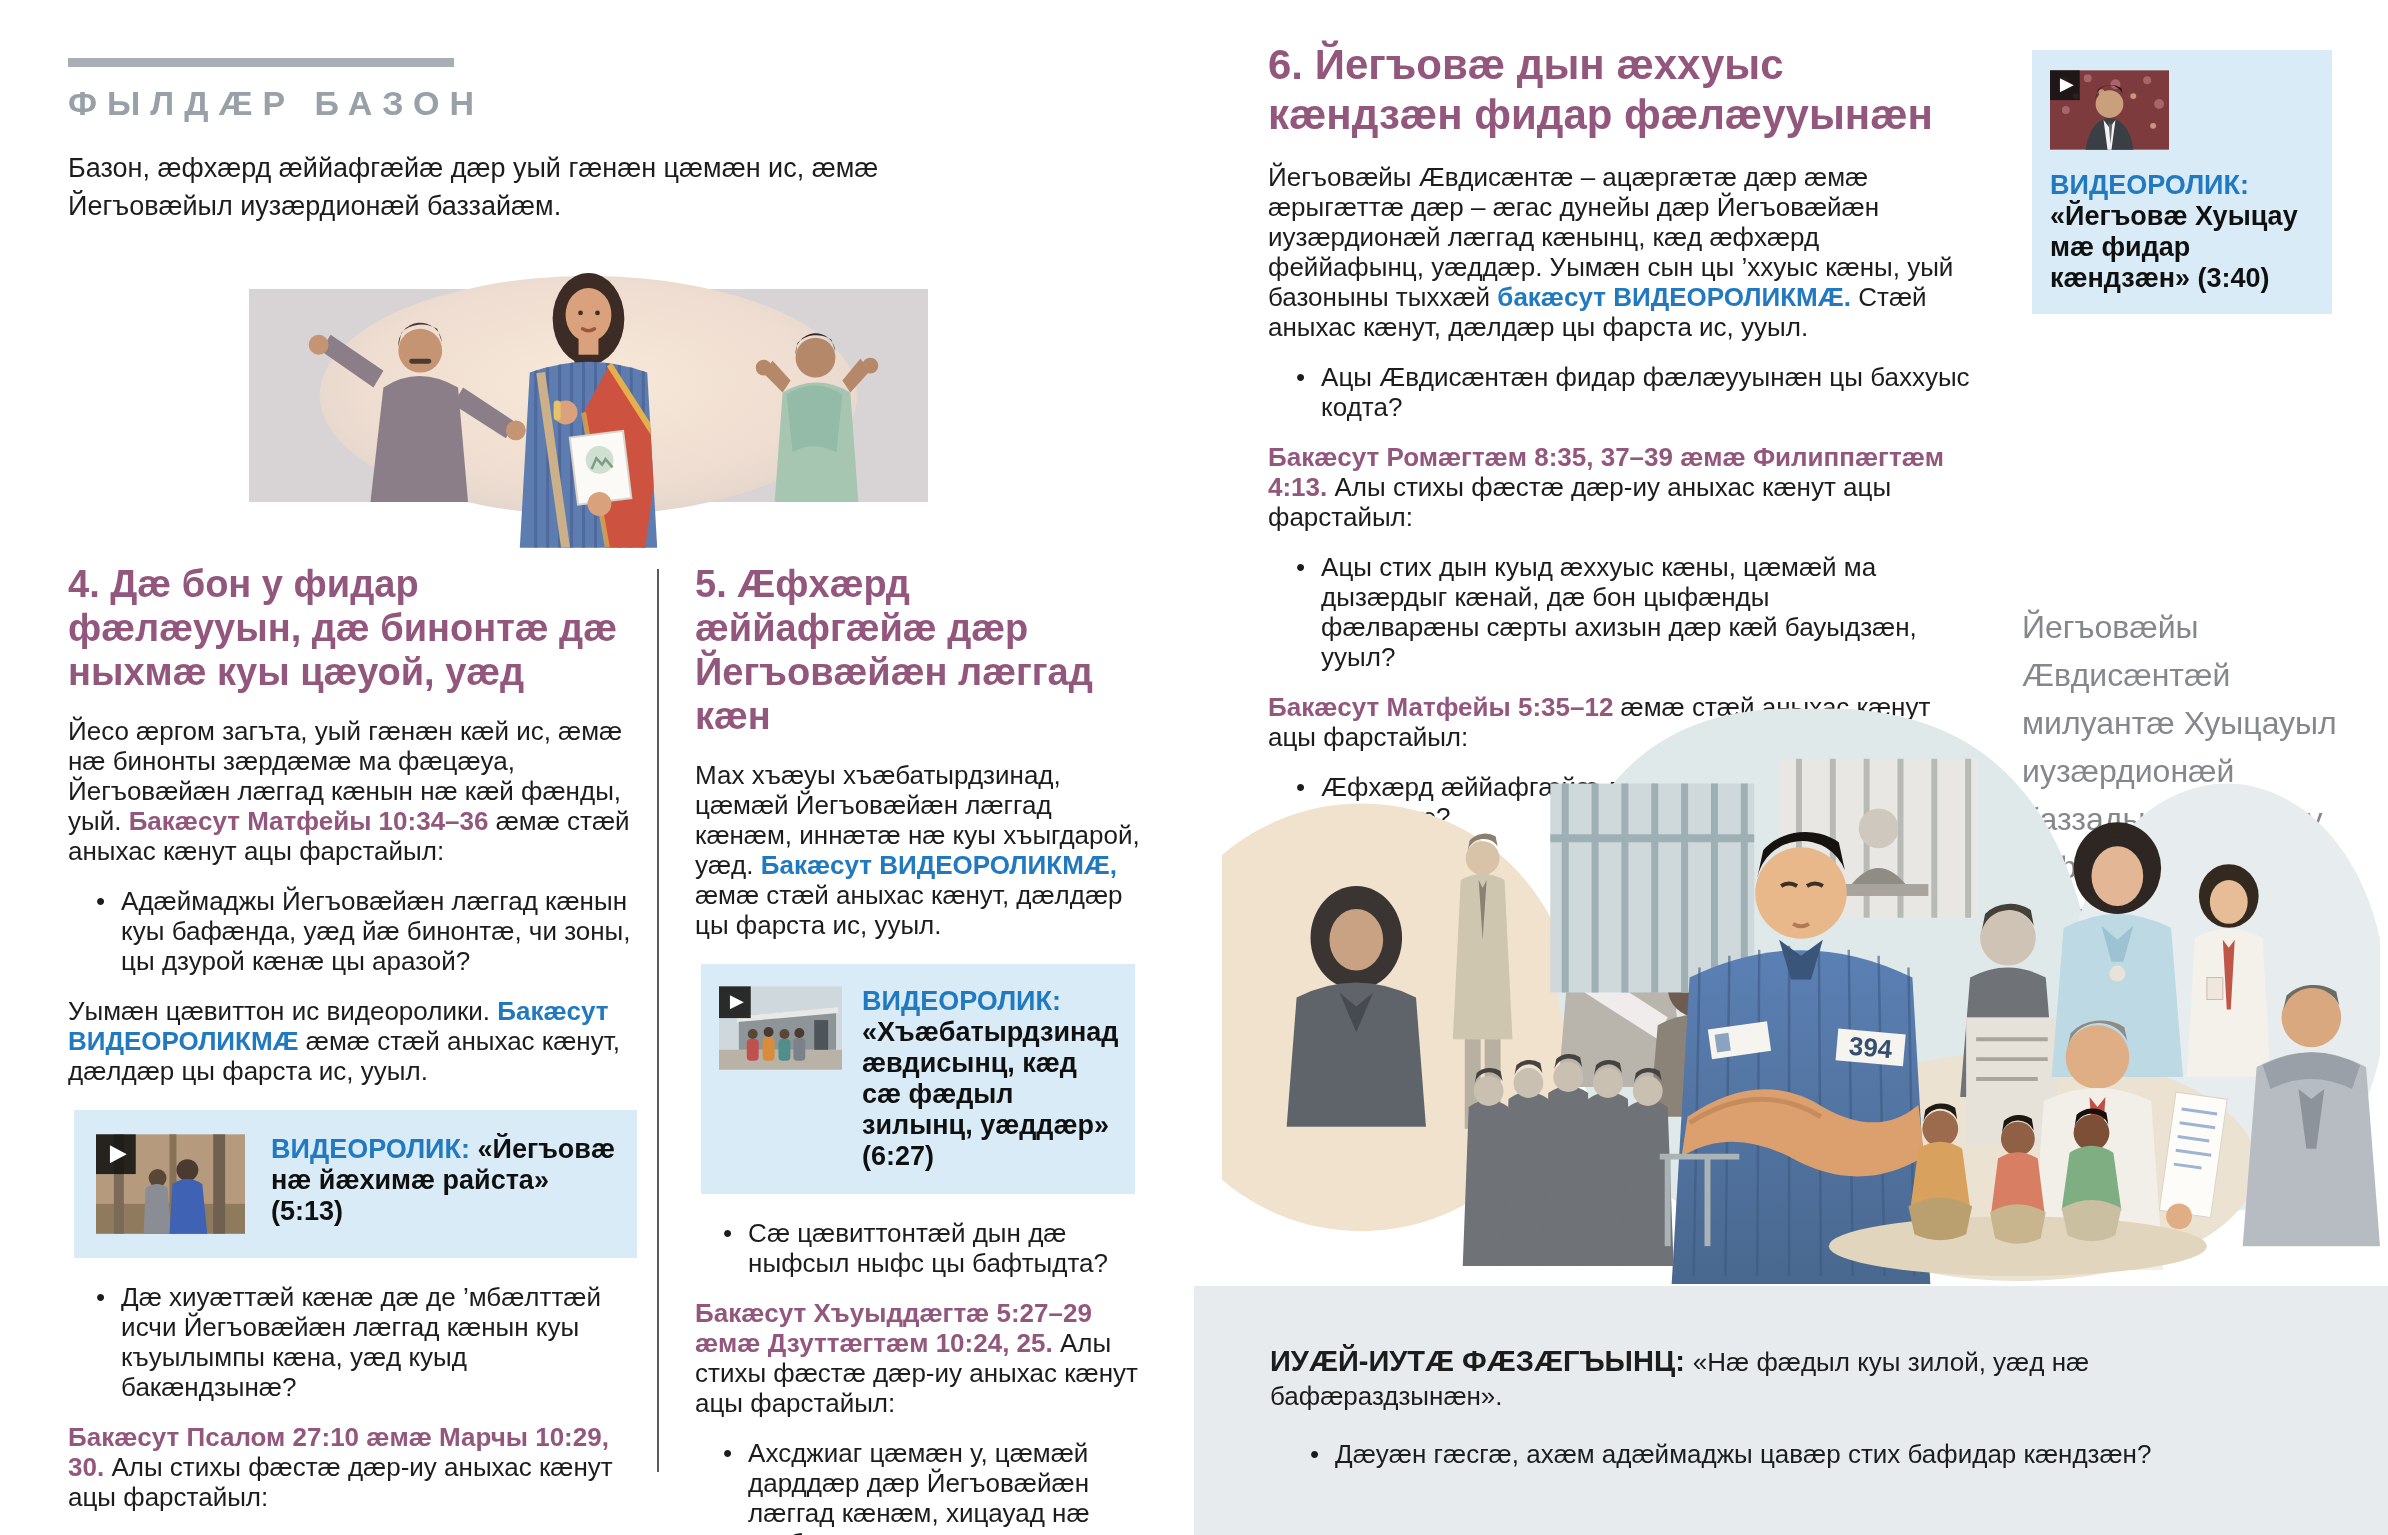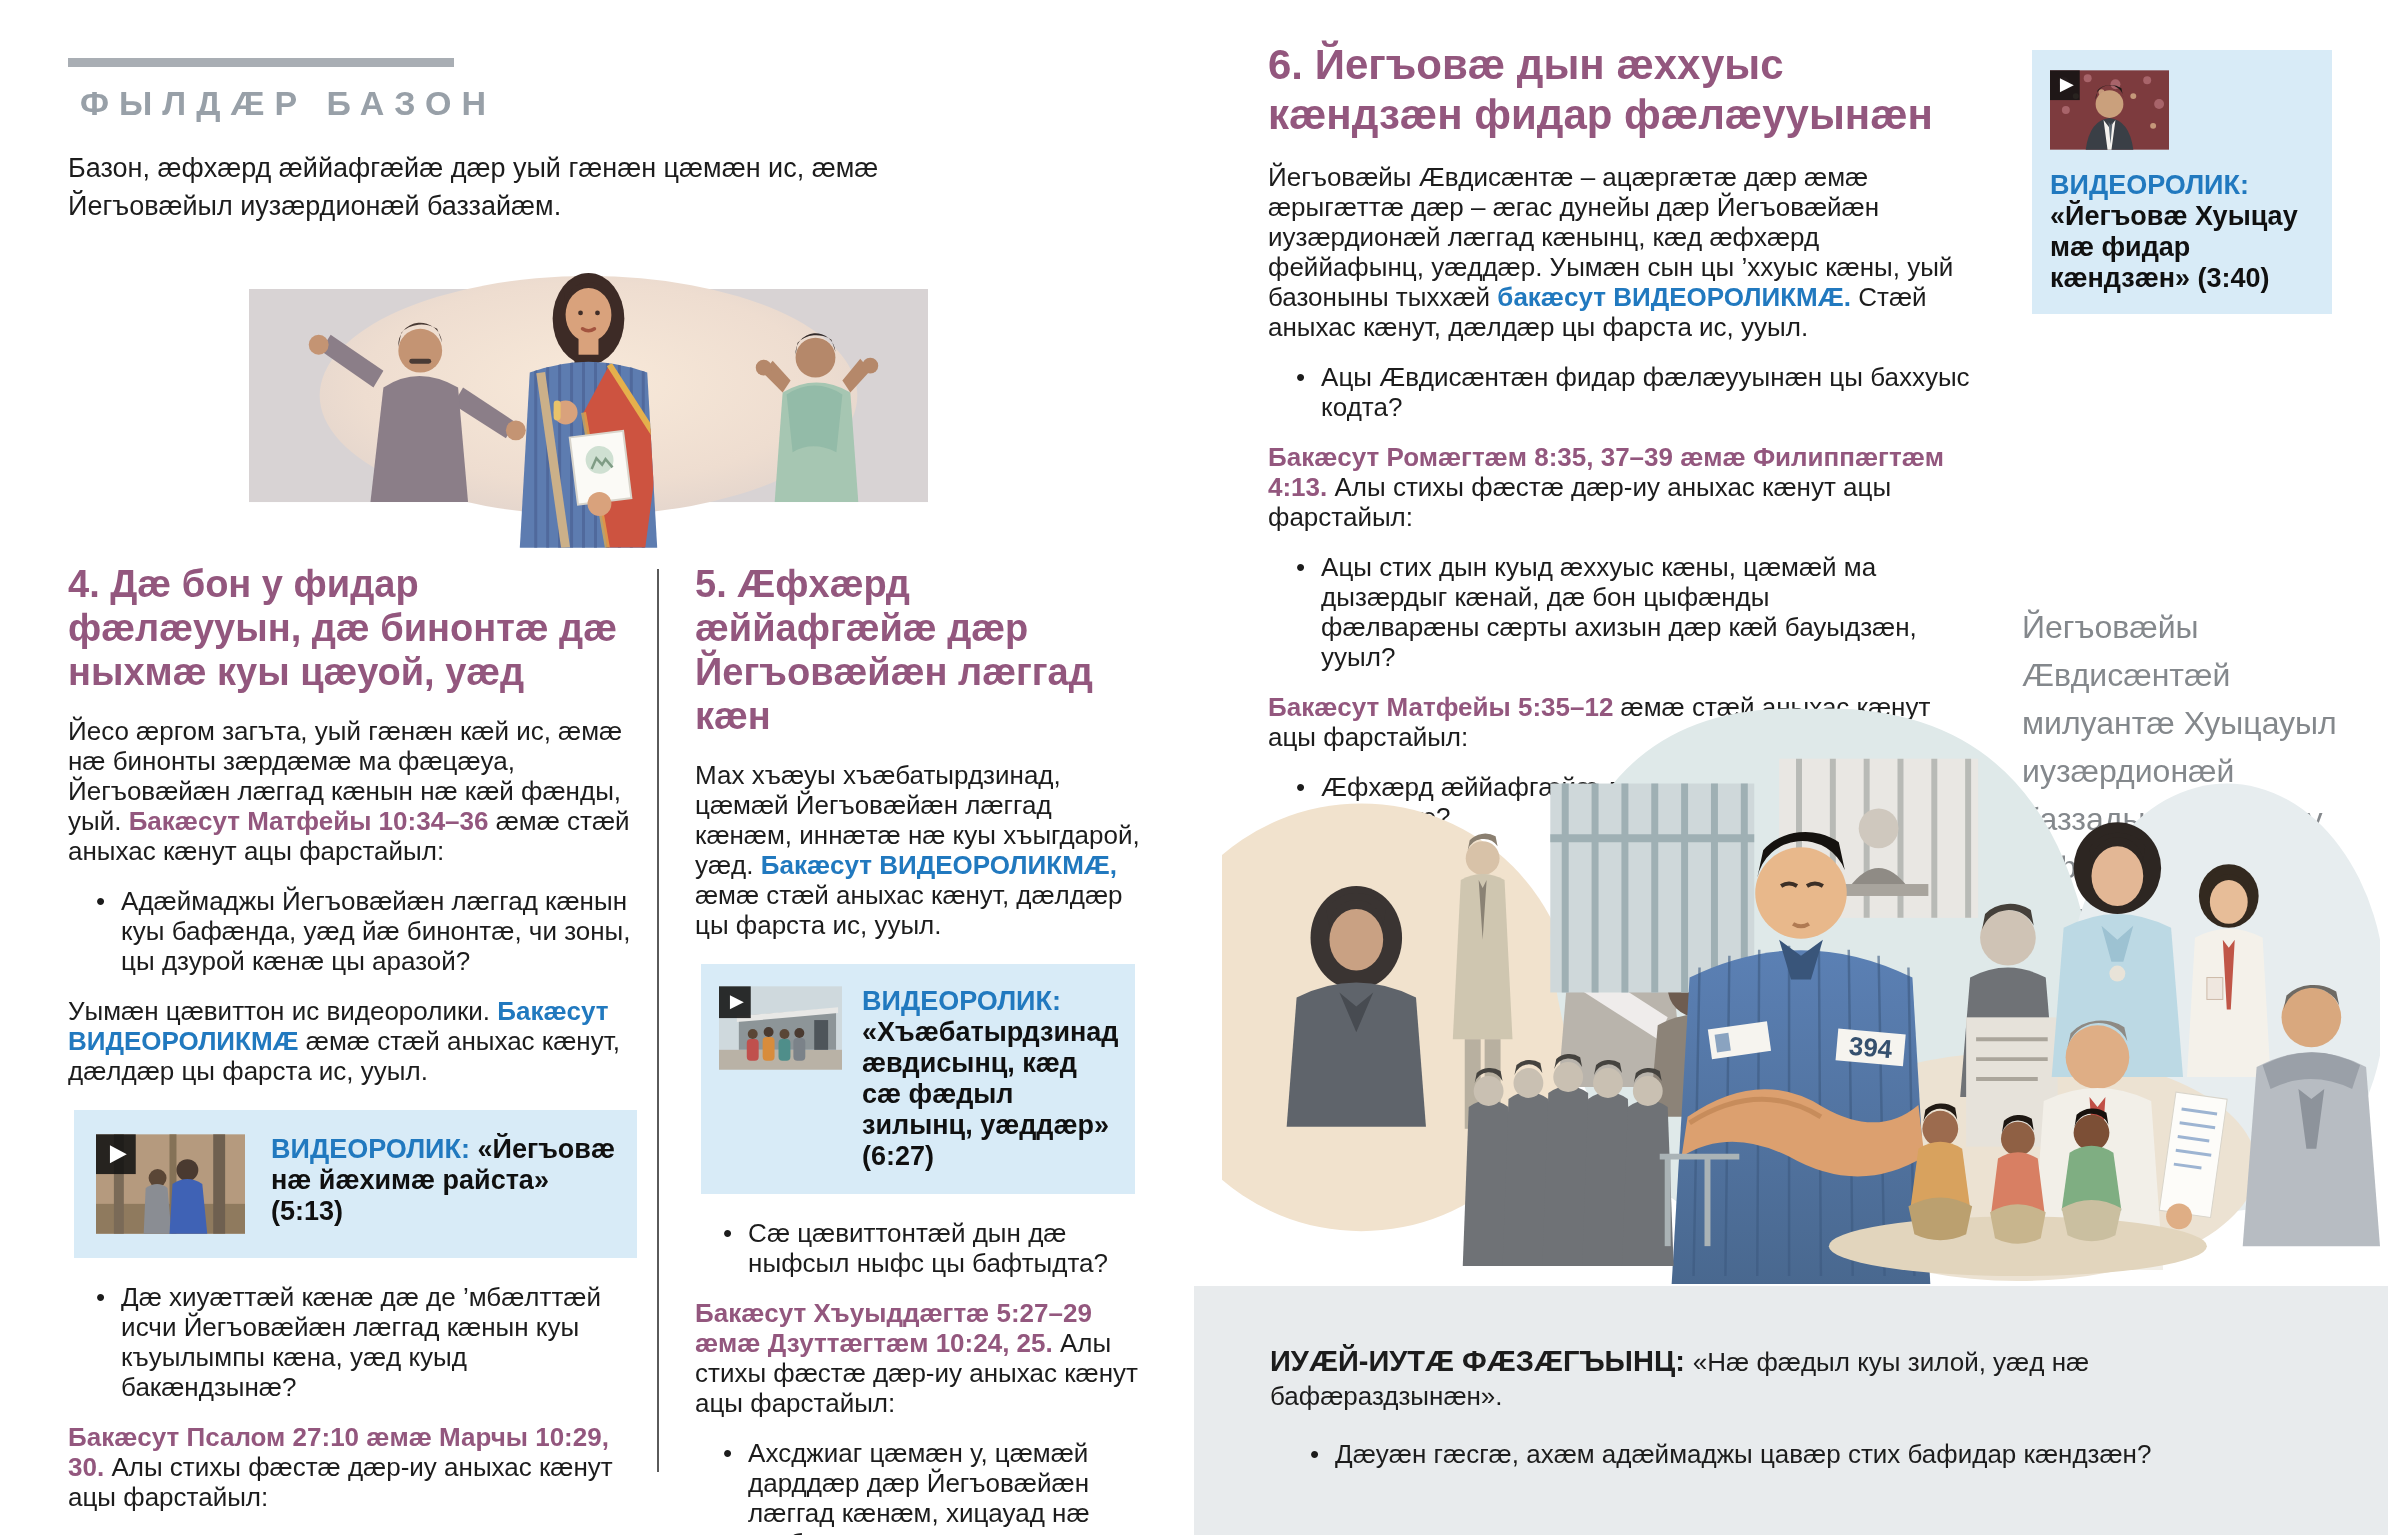--- a/index.html
+++ b/index.html
@@ -33,21 +33,21 @@
   .caption{font-size:32px;line-height:48px;color:var(--caption-gray)}
   .notebox{background:var(--note-bg)}
   .note-line{font-size:26px;line-height:34px}
   .note-line .seg-b{font-size:29px}
   svg{display:block}
 </style>
 </head>
 <body>
 
 <div class="abs kicker-bar" style="left:68px;top:58px;width:386px"></div>
-<div class="abs kicker" style="left:80px;top:84px">ФЫЛДÆР БАЗОН</div>
+<div class="abs kicker" style="left:68px;top:84px">ФЫЛДÆР БАЗОН</div>
 
 <div class="abs" style="left:68px;top:149px;width:826px;font-size:27px;line-height:38px">Базон, æфхæрд æййафгæйæ дæр уый гæнæн цæмæн ис, æмæ Йегъовæйыл иузæрдионæй баззайæм.</div>
 
 <div class="abs" style="left:249px;top:253px;width:679px;height:295px">
   <svg width="679" height="295" viewBox="0 0 682 296">
     <defs>
       <radialGradient id="warm" cx="50%" cy="45%" r="60%">
         <stop offset="0%" stop-color="#f8e9d9"></stop>
           <stop offset="70%" stop-color="#eeddd0"></stop>
           <stop offset="100%" stop-color="#e2d4cc"></stop>

